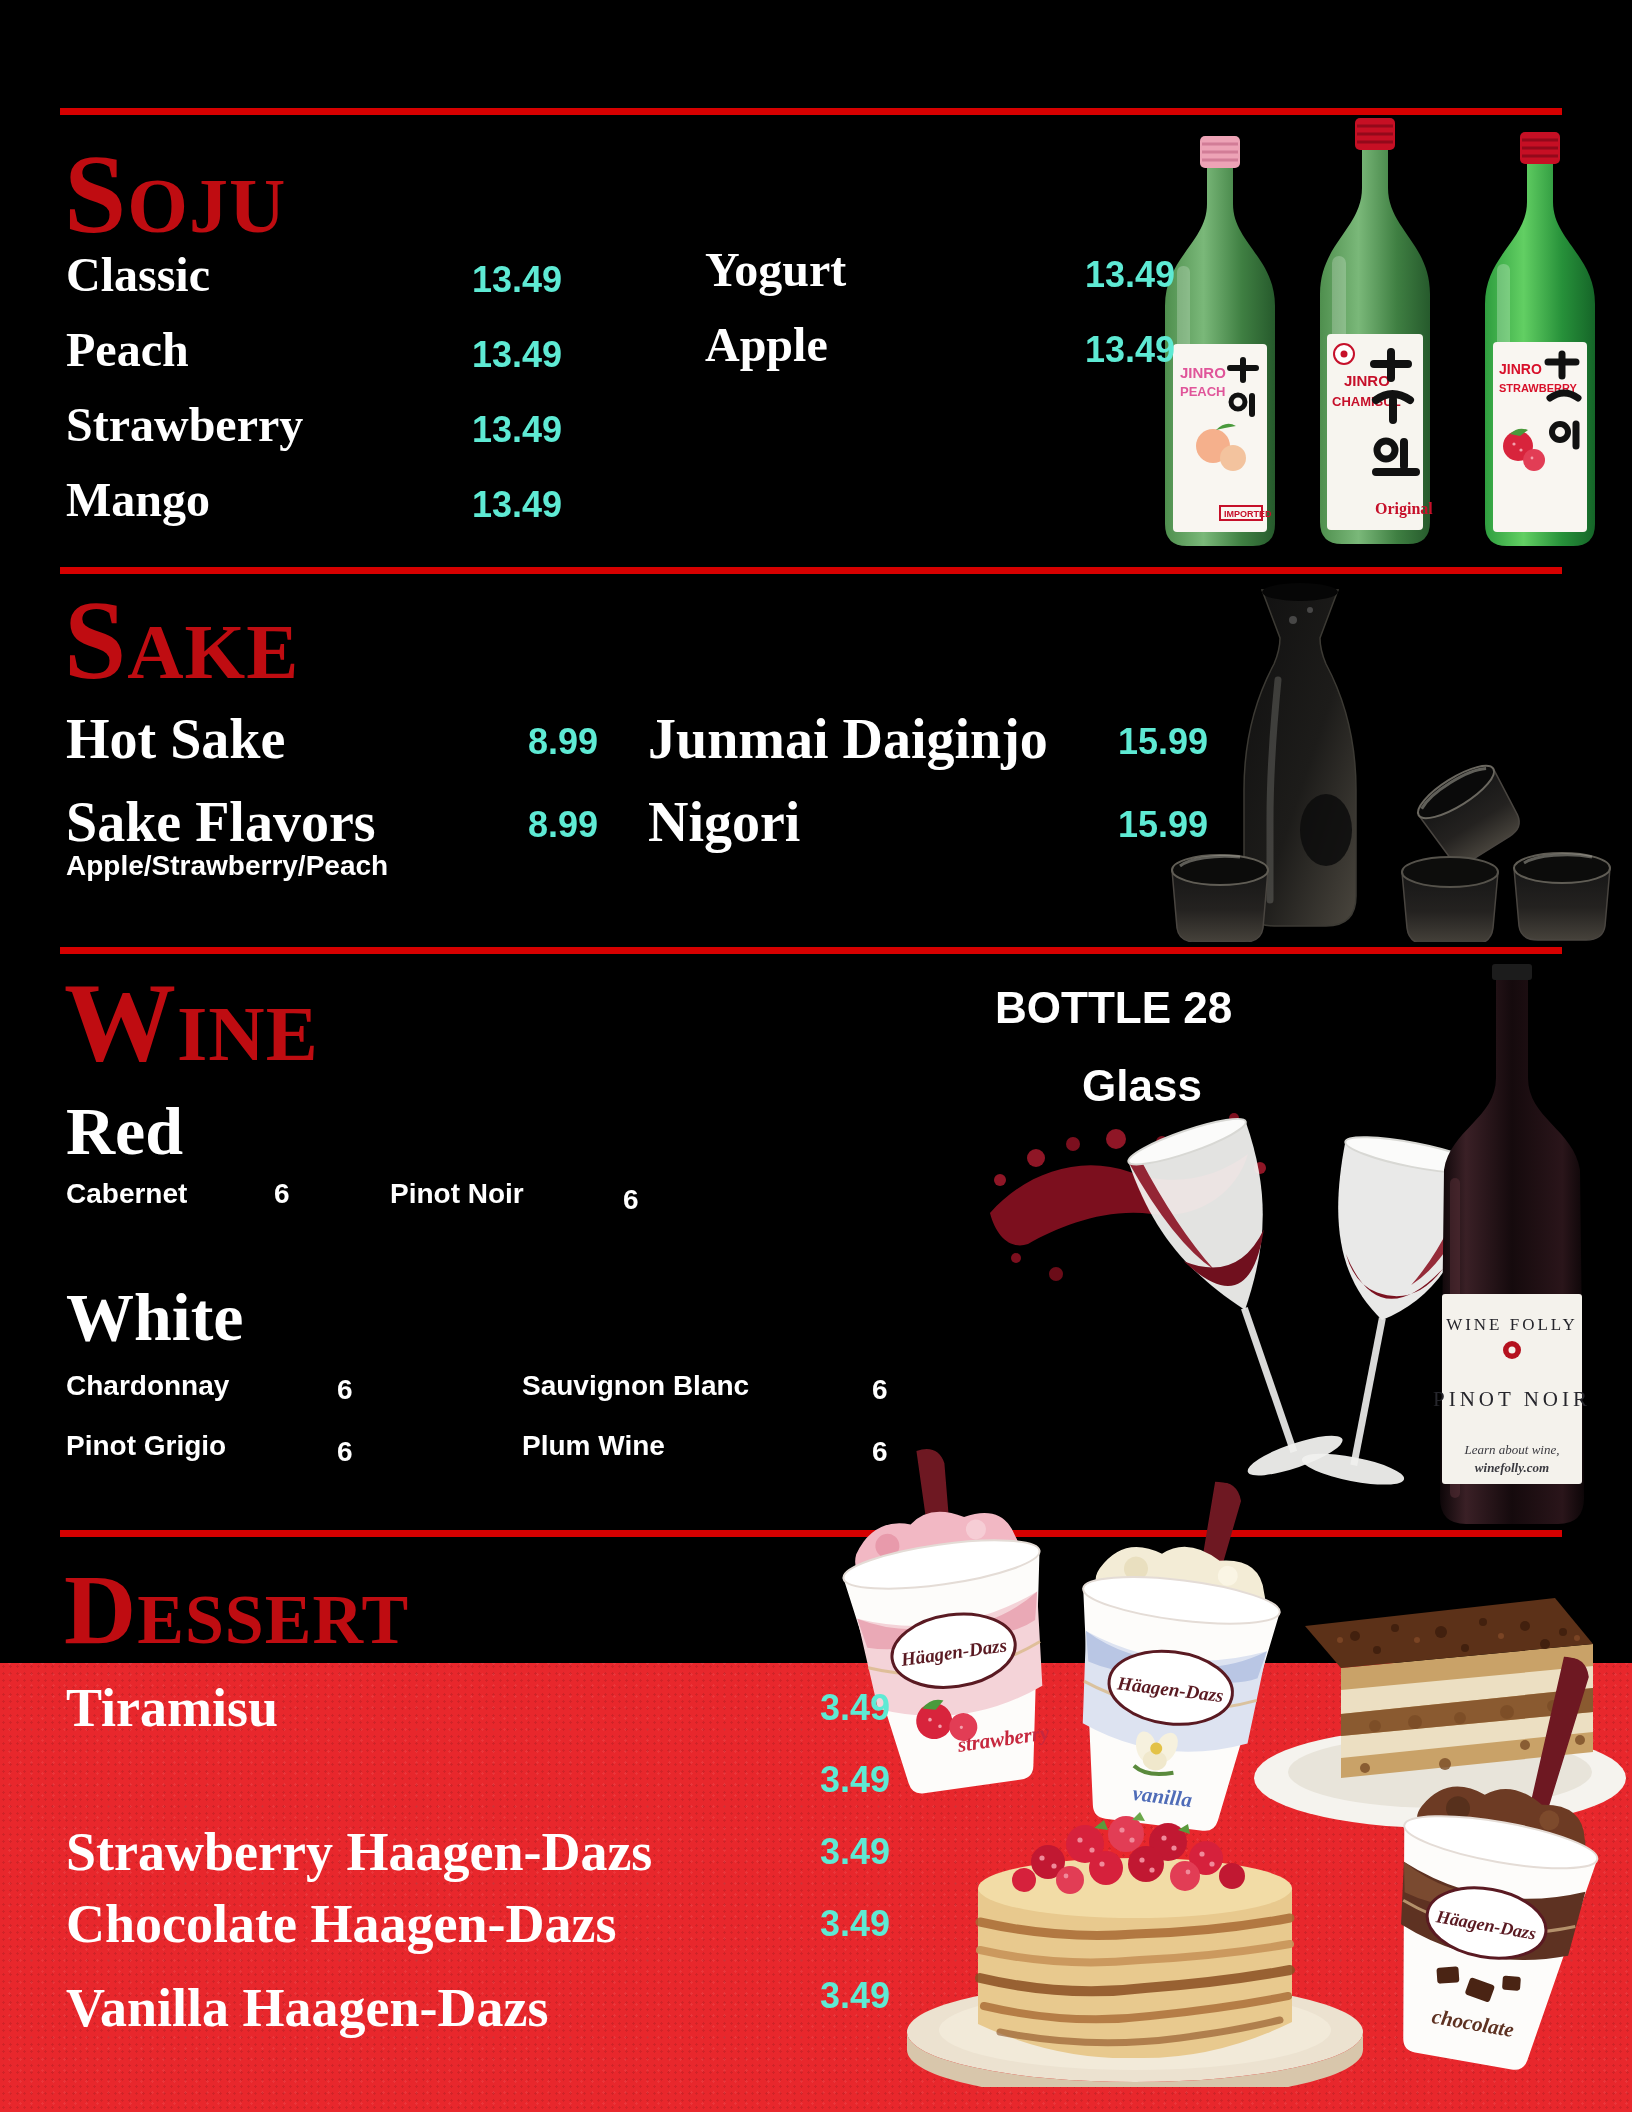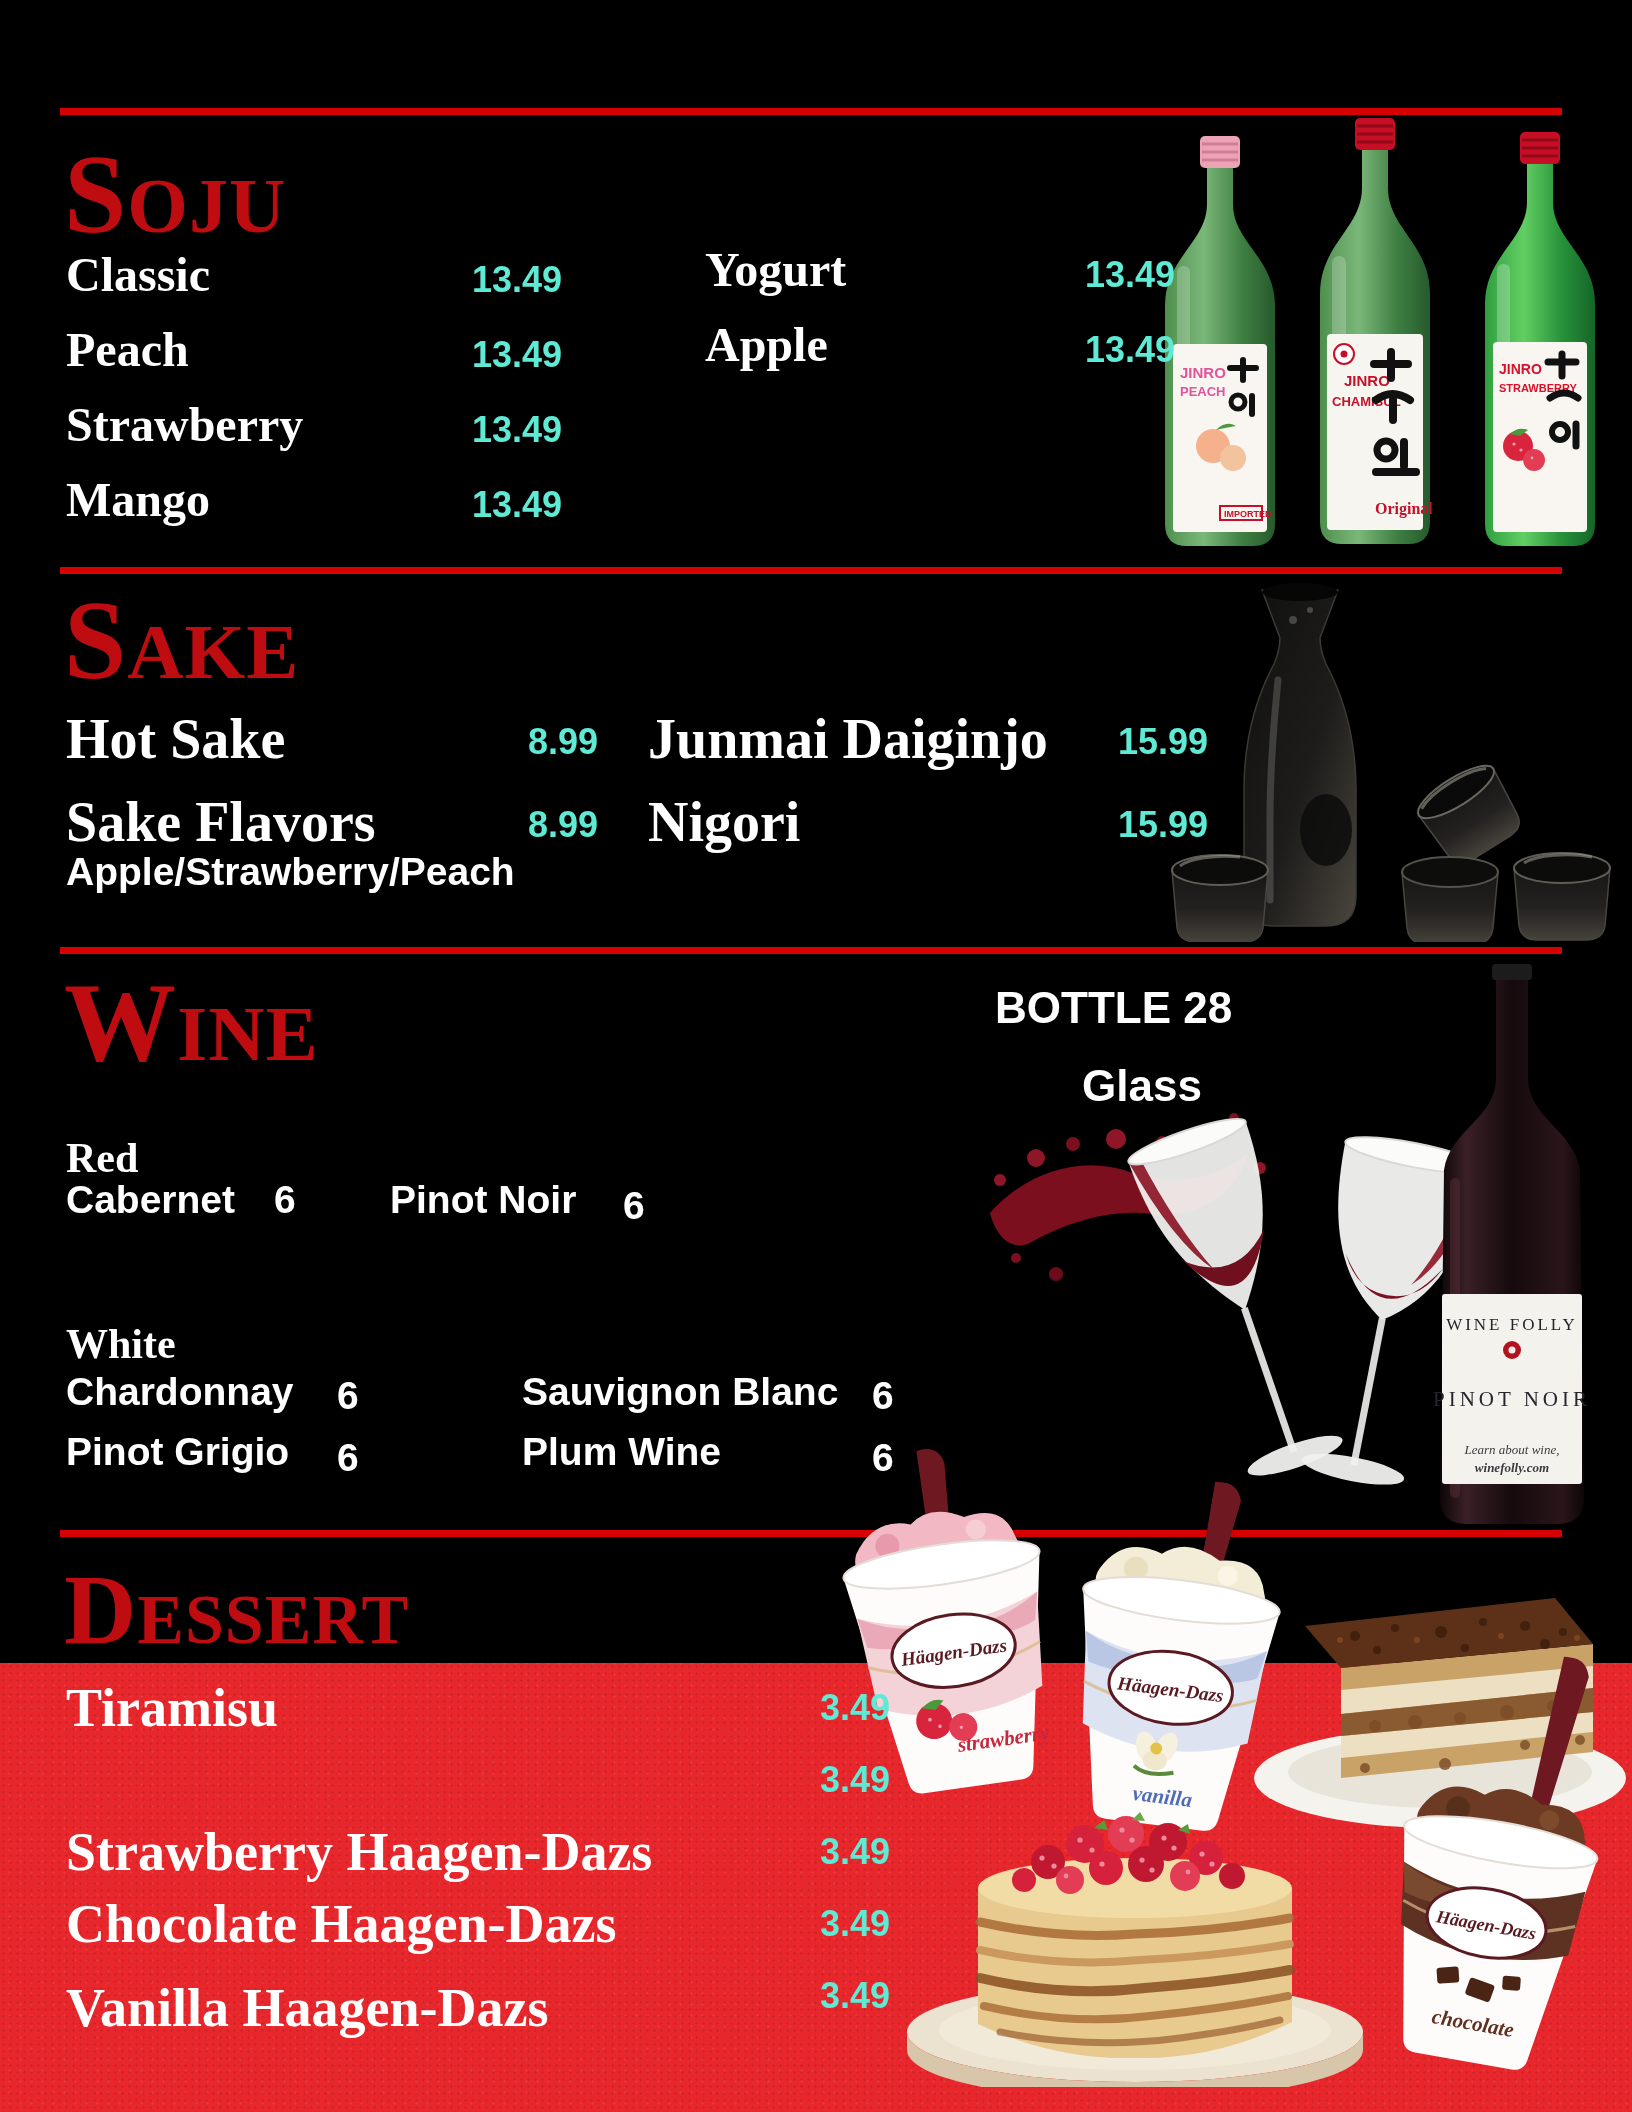--- a/index.html
+++ b/index.html
@@ -3,26 +3,26 @@
 <meta charset="utf-8">
 <style>
   html,body{margin:0;padding:0;background:#111;}
   .page{position:relative;width:1632px;height:2112px;background:#000;overflow:hidden;
         font-family:"Liberation Serif","DejaVu Serif",serif;}
   .rule{position:absolute;left:60px;width:1502px;height:7px;background:#d60000;z-index:4;}
   .sec-h{position:absolute;left:64px;font-variant:small-caps;font-weight:bold;color:#bf0c11;
          line-height:1;z-index:7;letter-spacing:1px;}
   .fs112{font-size:112px;text-align:right;} .fs100{font-size:100px;}
   .nm{position:absolute;color:#fff;font-weight:bold;line-height:1.05;z-index:7;white-space:nowrap;}
-  .fs48{font-size:48px;} .fs56{font-size:56px;} .fs58{font-size:42px;margin-top:40px;} .fs54{font-size:54px;}
+  .fs48{font-size:48px;} .fs56{font-size:56px;} .fs58{font-size:68px;} .fs54{font-size:54px;}
   .pr{position:absolute;color:#5eead4;font-weight:bold;font-family:"Liberation Sans","DejaVu Sans",sans-serif;
       font-size:36px;line-height:1;z-index:7;white-space:nowrap;}
   .sans{position:absolute;color:#fff;font-weight:bold;font-family:"Liberation Sans","DejaVu Sans",sans-serif;
         line-height:1;z-index:7;white-space:nowrap;}
-  .fs38{font-size:44px;} .fs36{font-size:39px;}
+  .fs38{font-size:44px;} .fs36{font-size:28px;}
   .photo{position:absolute;z-index:6;}
   .dessert-bg{position:absolute;left:0;top:1663px;width:1632px;height:449px;z-index:2;
       background-color:#e8272c;
       background-image:radial-gradient(rgba(0,0,0,0.10) 1px,transparent 1.4px),
                        radial-gradient(rgba(255,255,255,0.07) 1px,transparent 1.4px);
       background-size:7px 7px,11px 11px;background-position:0 0,4px 6px;}
   svg text{font-family:"Liberation Serif","DejaVu Serif",serif;}
   .lbl-sans{font-family:"Liberation Sans","DejaVu Sans",sans-serif;}
 </style>
 </head>

